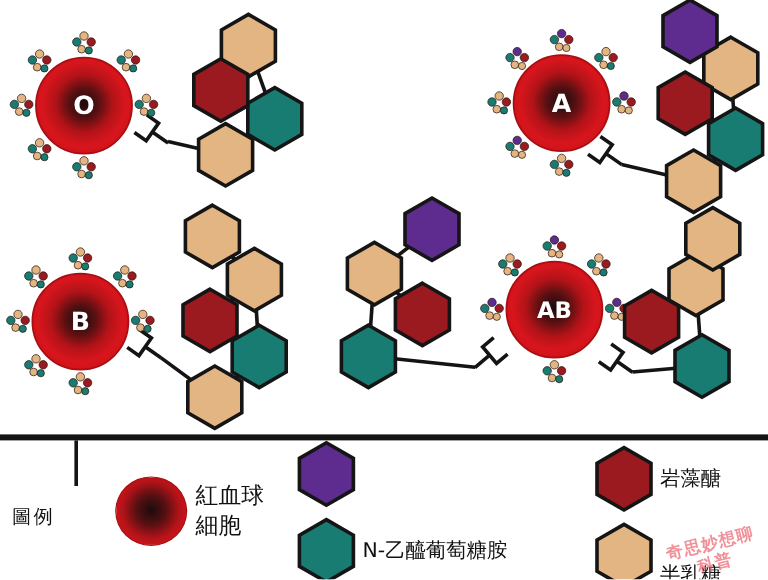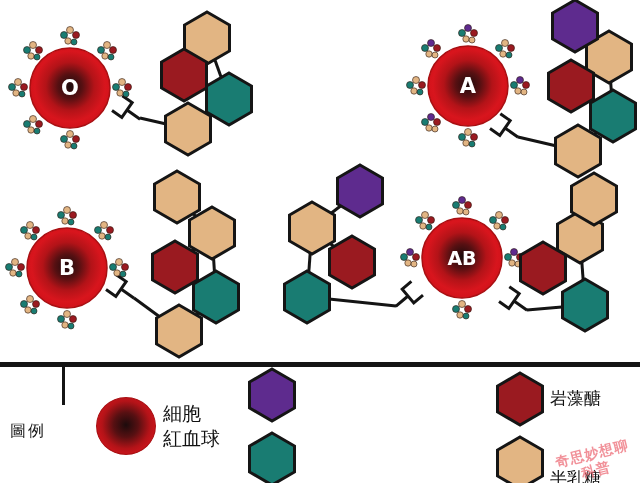--- a/index.html
+++ b/index.html
@@ -154,31 +154,32 @@
       <use href="#hex" fill="#e2b583" transform="translate(594,199)"></use>
     </g>
   </svg>
 
   <div class="legend">
     <div class="legend-vline"></div>
     <div class="legend-title">圖例</div>
 
     <div class="legend-cell"></div>
     <div class="legend-cell-label">
+      <div>紅血球</div>
       <div>細胞</div>
-      <div>紅血球</div>
     </div>
 
     <svg class="lhex" style="left:245px;top:-2px;" width="54" height="60" viewBox="-27 -30 54 60">
       <polygon points="0,-26 22.5,-13 22.5,13 0,26 -22.5,13 -22.5,-13" stroke="#151515" stroke-width="3" fill="#5e2b8e"></polygon>
     </svg>
 
     <svg class="lhex" style="left:245px;top:62px;" width="54" height="60" viewBox="-27 -30 54 60">
       <polygon points="0,-26 22.5,-13 22.5,13 0,26 -22.5,13 -22.5,-13" stroke="#151515" stroke-width="3" fill="#197c72"></polygon>
     </svg>
+    <div class="legend-item-label" style="left:302px;top:80px;">N-乙醯葡萄糖胺</div>
 
     <svg class="lhex" style="left:493px;top:2px;" width="54" height="60" viewBox="-27 -30 54 60">
       <polygon points="0,-26 22.5,-13 22.5,13 0,26 -22.5,13 -22.5,-13" stroke="#151515" stroke-width="3" fill="#9a1a20"></polygon>
     </svg>
     <div class="legend-item-label" style="left:550px;top:20px;">岩藻醣</div>
 
     <svg class="lhex" style="left:493px;top:66px;" width="54" height="60" viewBox="-27 -30 54 60">
       <polygon points="0,-26 22.5,-13 22.5,13 0,26 -22.5,13 -22.5,-13" stroke="#151515" stroke-width="3" fill="#e2b583"></polygon>
     </svg>
     <div class="legend-item-label" style="left:550px;top:100px;">半乳糖</div>

